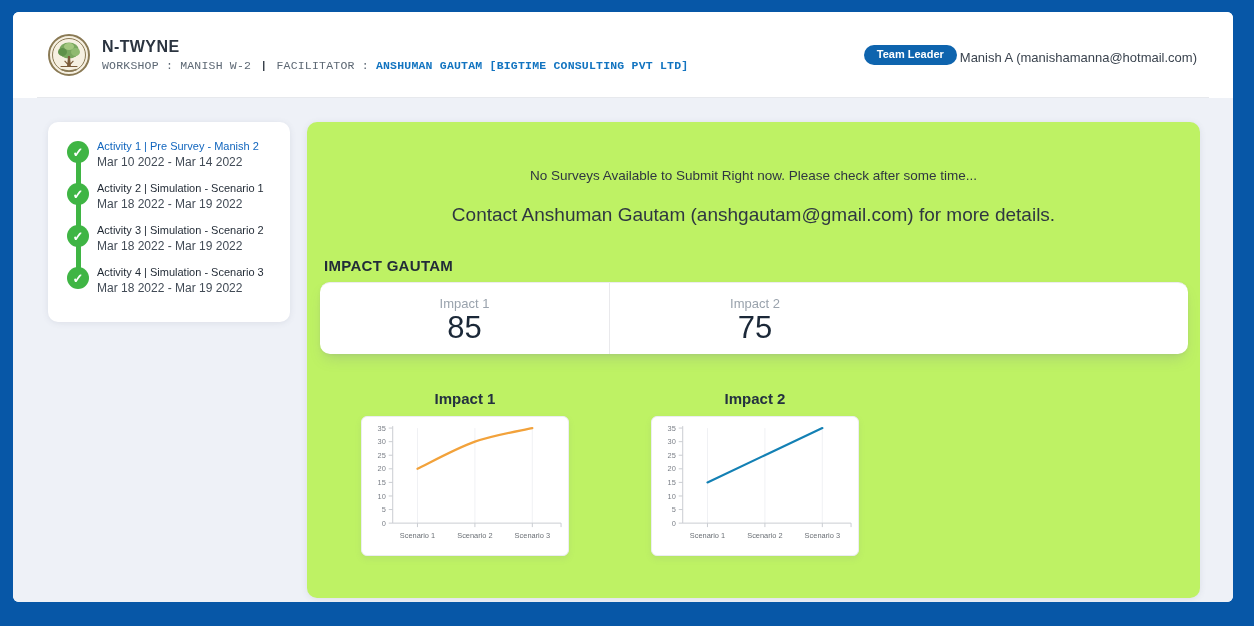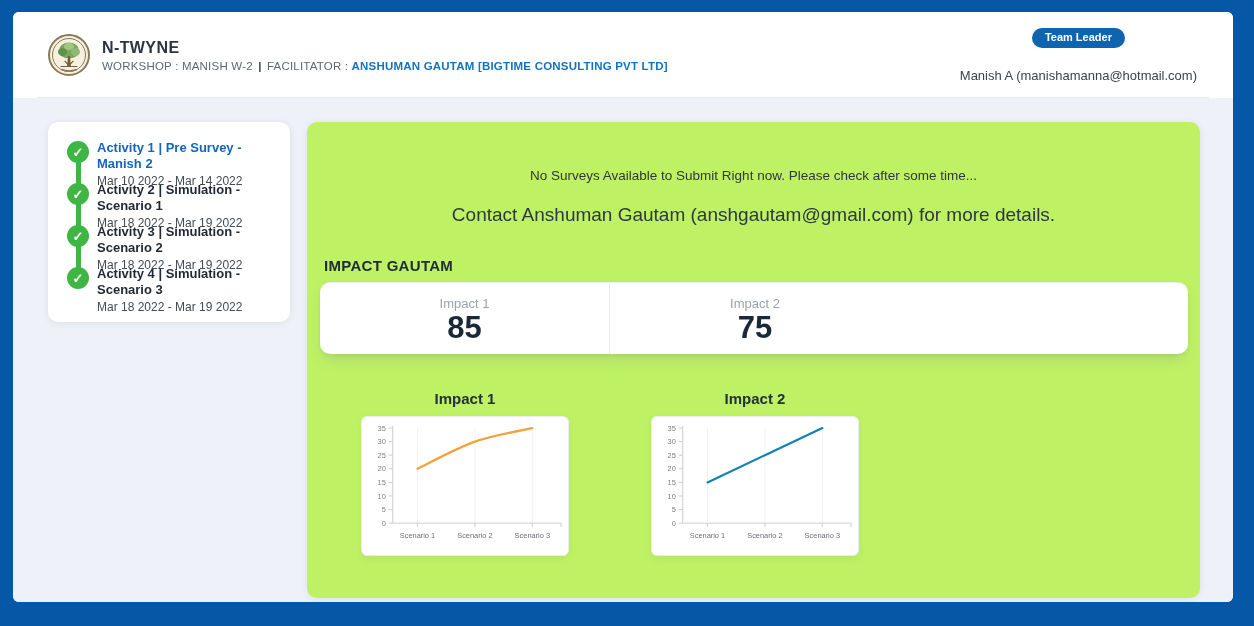--- a/index.html
+++ b/index.html
@@ -19,24 +19,24 @@
     height:86px; background:#fff; display:flex; align-items:center;
     padding:0 36px 0 35px; position:relative;
   }
   .header::after {
     content:""; position:absolute; left:24px; right:24px; bottom:0;
     height:1px; background:#e7e9ed;
   }
   .logo { width:42px; height:42px; flex:0 0 auto; margin-right:12px; }
   .title-block { display:flex; flex-direction:column; gap:3px; }
   .app-title { font-size:16px; font-weight:bold; color:#2b3440; letter-spacing:.4px; }
-  .subtitle { font-size:11.5px; color:#5d6874; letter-spacing:.2px; }
+  .subtitle { font-size:11.5px; color:#5d6874; letter-spacing:.2px;font-family:Liberation Mono, monospace; }
   .subtitle .sep { color:#39414b; font-weight:bold; padding:0 2px; }
   .subtitle .fac-link { color:#1274C0; font-weight:bold; text-decoration:none; cursor:pointer; }
-  .user-block { margin-left:auto; display:flex; flex-direction:column; align-items:center; gap:20px; }
+  .user-block { margin-left:auto; display:flex; flex-direction:row; align-items:flex-end; gap:3px; }
   .badge {
     background:#0E64AE; color:#fff; font-size:11px; line-height:1;
     padding:4px 13px 5px; border-radius:10px; font-weight:bold;
   }
   .user-email { font-size:13px; color:#3a434e; }
   
   .content {
     position:relative; height:504px; background:#EEF1F7; padding:24px 33px 0 35px;
     display:flex; align-items:flex-start;
   }
@@ -51,21 +51,21 @@
     position:absolute; left:8.5px; top:11px; width:5px; height:126px;
     background:#3FB544; border-radius:3px;
   }
   .activity { display:flex; align-items:flex-start; position:relative; height:42px; }
   .check-circle {
     width:22px; height:22px; border-radius:50%; background:#3FB544; color:#fff;
     display:flex; align-items:center; justify-content:center;
     font-size:13px; font-weight:bold; flex:0 0 auto; margin-right:8px; margin-top:1px;
     position:relative; z-index:1;
   }
-  .activity-title { font-size:13px; font-weight:bold; color:#1f2833; line-height:1.25; cursor:pointer; }
+  .activity-title { font-size:11px; font-weight:normal; color:#1f2833; line-height:1.25; cursor:pointer; }
   .activity.active .activity-title { color:#1266BE; }
   .activity-dates { font-size:12px; color:#424b56; margin-top:1px; }
   
   .main-card {
     flex:1 1 auto; margin-left:17px; height:476px; background:#bef264; border-radius:10px;
     box-shadow:0 1px 6px rgba(90,100,120,.12); position:relative;
   }
   .notice-1 { text-align:center; padding-top:46px; font-size:13.5px; color:#2f3741; }
   .notice-2 { text-align:center; margin-top:21px; font-size:19px; color:#2f3741; }
   .impact-heading {
@@ -74,21 +74,21 @@
   }
   .impact-card {
     margin:8px 12px 0 13px; height:72px; background:#fff; border-radius:10px;
     border-top:1px solid #ececef;
     box-shadow:0 8px 14px -4px rgba(120,130,150,.28), 0 1px 3px rgba(120,130,150,.12);
     display:flex;
   }
   .impact-cell { width:290px; padding-top:13px; text-align:center; }
   .impact-cell.first { border-right:1px solid #e9e9ec; }
   .impact-label { font-size:13px; color:#9AA3AD; }
-  .impact-value { font-size:31px; font-weight:bold; color:#1B2838; line-height:1.05; margin-top:1px; }
+  .impact-value { font-size:31px; font-weight:normal; color:#1B2838; line-height:1.05; margin-top:1px; }
   
   .charts-row { display:flex; margin:0 0 0 13px; padding-top:36px; }
   .chart-block { width:290px; display:flex; flex-direction:column; align-items:center; }
   .chart-title { font-size:15px; font-weight:bold; color:#243140; margin-bottom:9px; }
   .chart-card {
     width:208px; height:140px; background:#fff; border:1px solid #ebedf2; border-radius:6px;
     box-shadow:0 3px 6px rgba(120,130,150,.12); padding:1px;
   }
   .chart-card svg { display:block; width:100%; height:100%; }
 </style>

